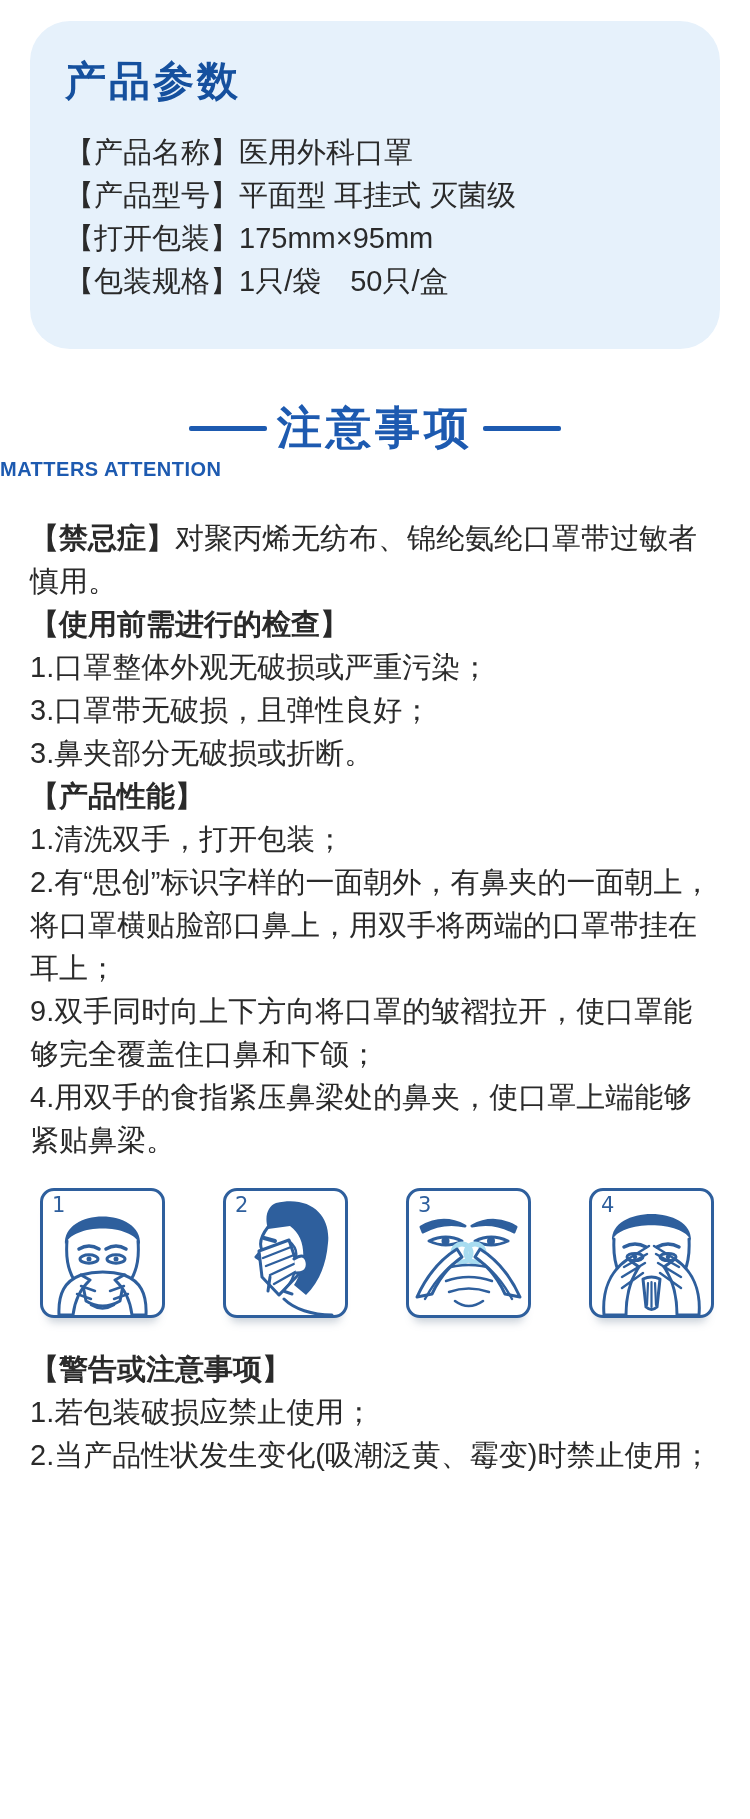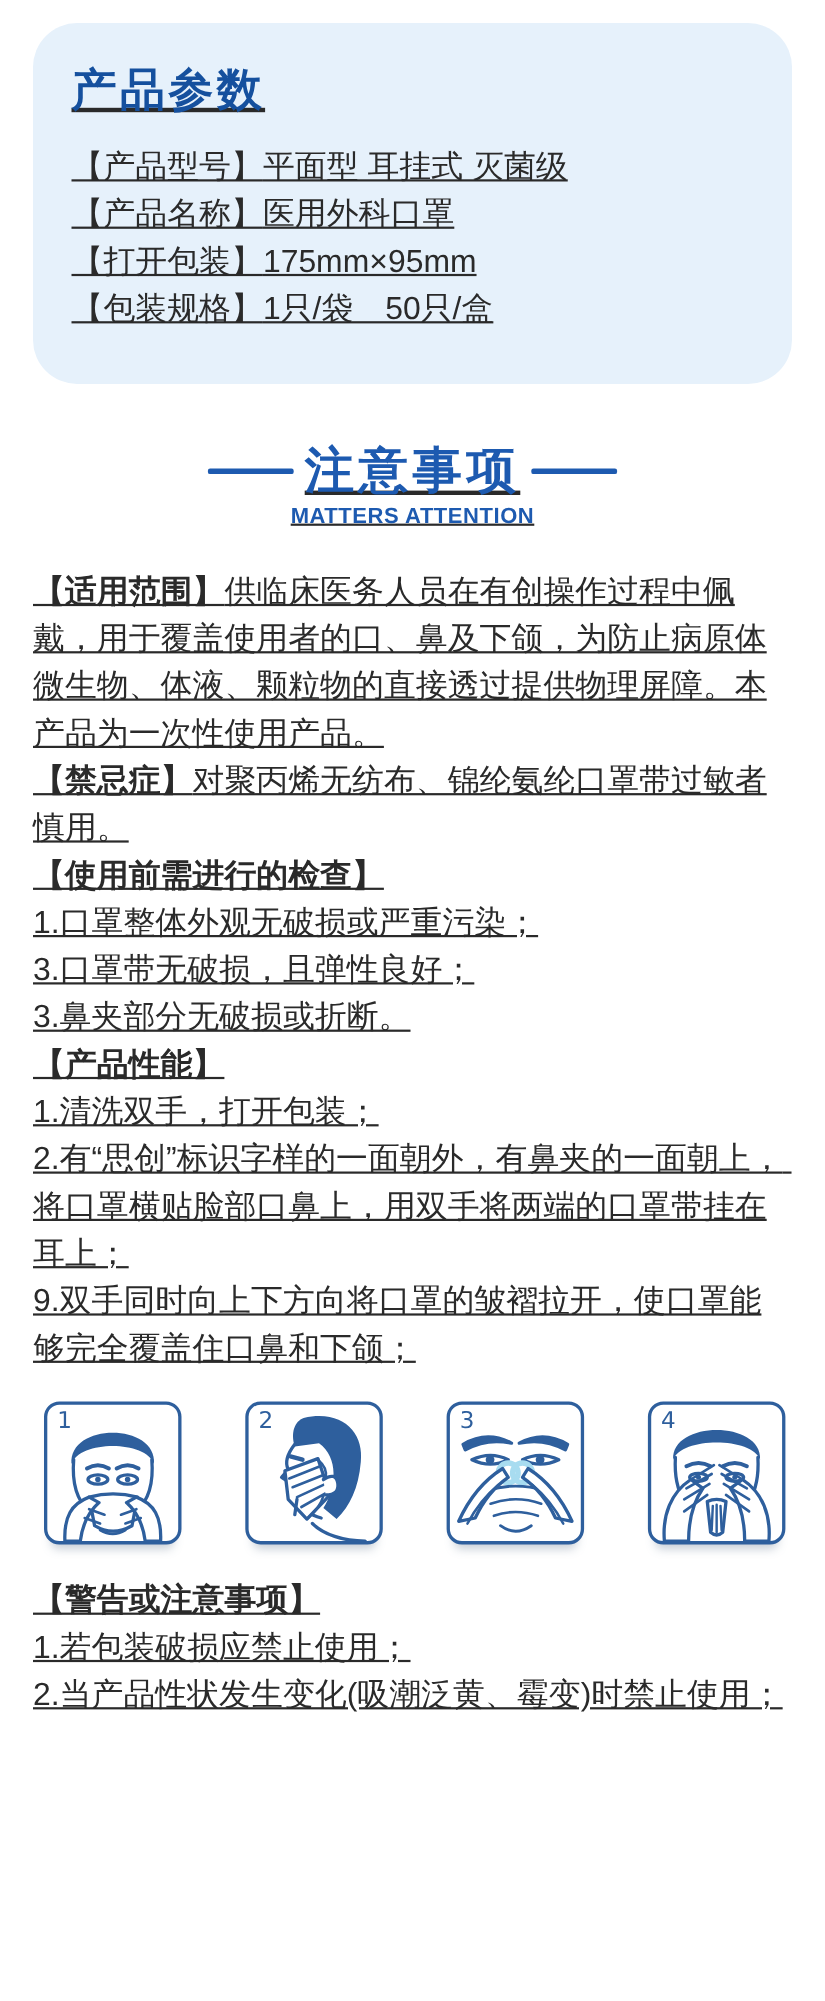--- a/index.html
+++ b/index.html
@@ -1,21 +1,20 @@
 <!DOCTYPE html>
 <html lang="zh" style="--accent: #1d5ab0; --params-title: #15509e; --card-bg: #e6f1fb; --illu: #2e5f9d; --highlight: #a8dcf0; --text: #2a2a2a;"><head>
 <meta charset="utf-8">
 <style>
   html,body{margin:0;padding:0;background:#ffffff;}
   .page{
     width:750px;height:1819px;margin:0 auto;background:#ffffff;
     position:relative;overflow:hidden;
     font-family:"Liberation Sans","DejaVu Sans",sans-serif;
     color:var(--text,#2a2a2a);
-    text-decoration:underline;
     -webkit-font-smoothing:antialiased;
   }
   
   .params-card{
     margin:21px 30px 0;background:var(--card-bg,#e6f1fb);
     border-radius:40px;padding:36px 30px 46px 35px;box-sizing:border-box;
   }
   .card-title{
     margin:0 0 26px;font-size:41px;line-height:48px;font-weight:bold;
     letter-spacing:3px;color:var(--params-title,#15509e);
@@ -23,21 +22,21 @@
   .param-rows p{margin:0;}
   
   .line{
     margin:0;font-size:29px;line-height:43px;white-space:pre-wrap;
     word-break:break-all;
   }
   .line .lbl{font-weight:bold;}
   .params-card .line .lbl{font-weight:normal;}
   .line.heading{font-weight:bold;}
   
-  .notice-header{margin-top:52px;text-align:center;}
+  .notice-header{margin-top:52px;}
   .title-row{display:flex;align-items:center;justify-content:center;gap:10px;}
   .dash{width:78px;height:5px;border-radius:2px;background:var(--accent,#1d5ab0);}
   .notice-title{
     margin:0;font-size:45px;line-height:54px;font-weight:bold;
     letter-spacing:4px;color:var(--accent,#1d5ab0);
   }
   .notice-subtitle{
     margin-top:3px;font-size:20px;font-weight:bold;letter-spacing:0.5px;
     color:var(--accent,#1d5ab0);
   }
@@ -66,49 +65,49 @@
   .illu-box svg *{vector-effect:non-scaling-stroke;}
 </style>
 </head>
 <body>
 
 <div class="page">
 
   <section class="params-card">
     <h1 class="card-title">产品参数</h1>
     <div class="param-rows">
+        <p class="line"><span class="lbl">【产品名称】</span>医用外科口罩</p>
         <p class="line"><span class="lbl">【产品型号】</span>平面型 耳挂式 灭菌级</p>
-        <p class="line"><span class="lbl">【产品名称】</span>医用外科口罩</p>
         <p class="line"><span class="lbl">【打开包装】</span>175mm×95mm</p>
         <p class="line"><span class="lbl">【包装规格】</span>1只/袋　50只/盒</p>
       </div>
   </section>
 
   <header class="notice-header">
     <div class="title-row">
       <span class="dash"></span>
       <h2 class="notice-title">注意事项</h2>
       <span class="dash"></span>
     </div>
     <div class="notice-subtitle">MATTERS ATTENTION</div>
   </header>
 
   <main class="notice-body">
 
     <div>
-        <p class="line"><span class="lbl">【适用范围】</span>供临床医务人员在有创操作过程中佩戴，用于覆盖使用者的口、鼻及下颌，为防止病原体微生物、体液、颗粒物的直接透过提供物理屏障。本产品为一次性使用产品。</p>
         <p class="line"><span class="lbl">【禁忌症】</span>对聚丙烯无纺布、锦纶氨纶口罩带过敏者慎用。</p>
         <p class="line heading">【使用前需进行的检查】</p>
         <p class="line">1.口罩整体外观无破损或严重污染；</p>
         <p class="line">3.口罩带无破损，且弹性良好；</p>
         <p class="line">3.鼻夹部分无破损或折断。</p>
         <p class="line heading">【产品性能】</p>
         <p class="line">1.清洗双手，打开包装；</p>
         <p class="line">2.有“思创”标识字样的一面朝外，有鼻夹的一面朝上， 将口罩横贴脸部口鼻上，用双手将两端的口罩带挂在耳上；</p>
         <p class="line">9.双手同时向上下方向将口罩的皱褶拉开，使口罩能够完全覆盖住口鼻和下颌；</p>
+        <p class="line">4.用双手的食指紧压鼻梁处的鼻夹，使口罩上端能够紧贴鼻梁。</p>
       </div>
 
     <div class="illustrations">
 
       <figure class="illu-box">
         <span class="step-num">1</span>
         <svg viewBox="0 0 119 124" fill="none" stroke="currentColor" stroke-width="3" stroke-linecap="round" stroke-linejoin="round">
           <path d="M22 54 C19 16 100 16 97 54 C90 32 29 32 22 54 Z" fill="currentColor" stroke="none"></path>
           <path d="M24 50 C22 74 28 88 38 97"></path>
           <path d="M95 50 C97 74 91 88 81 97"></path>

